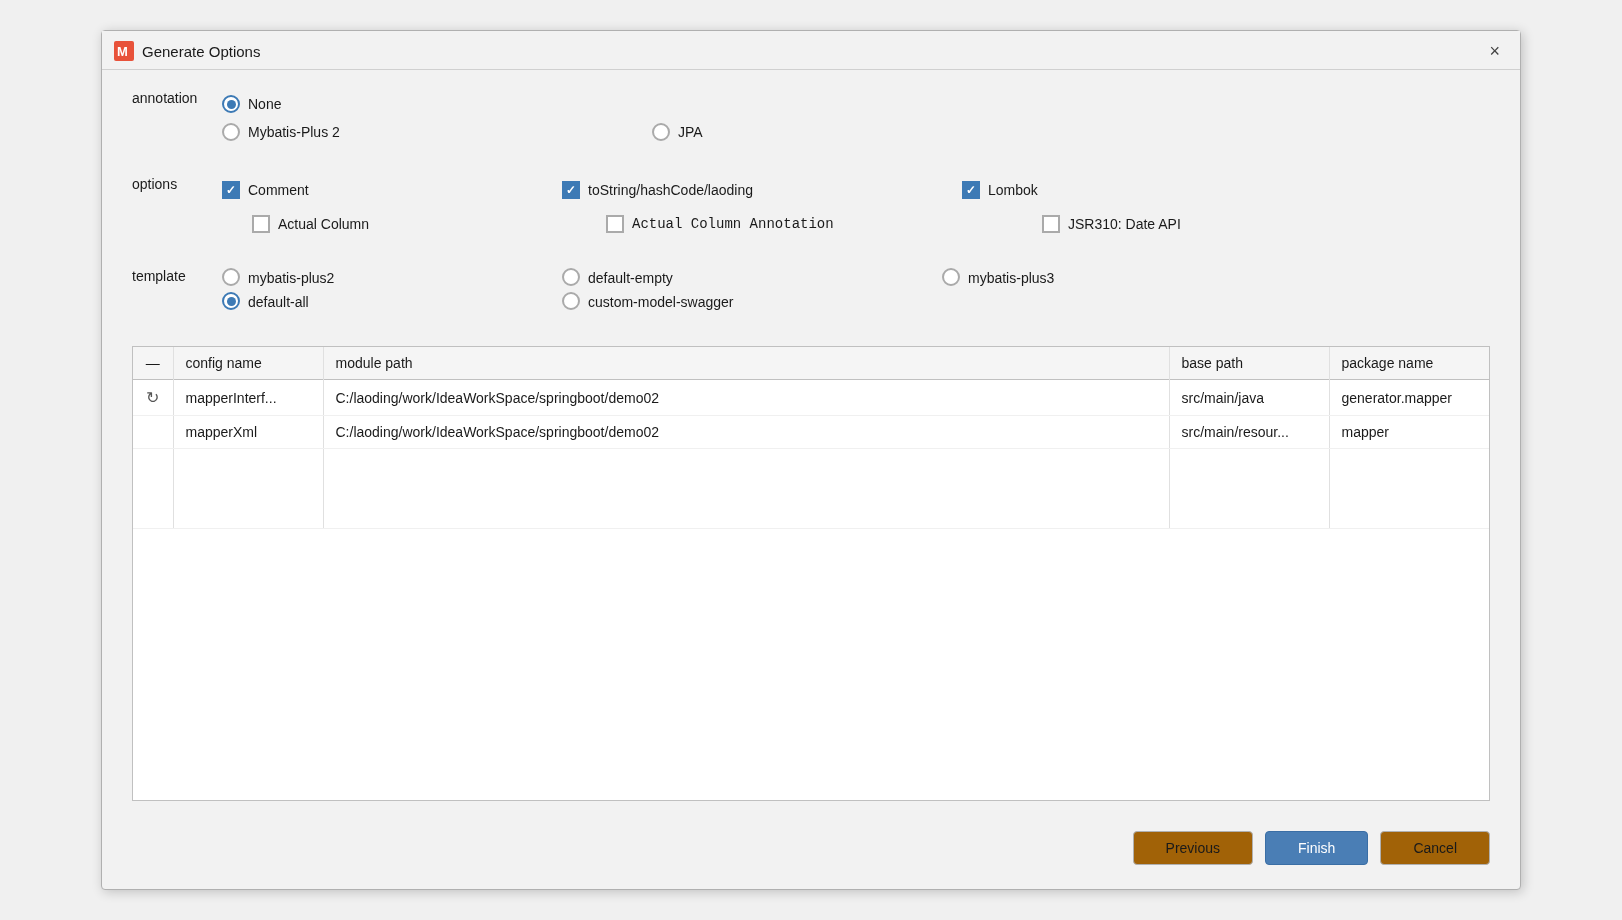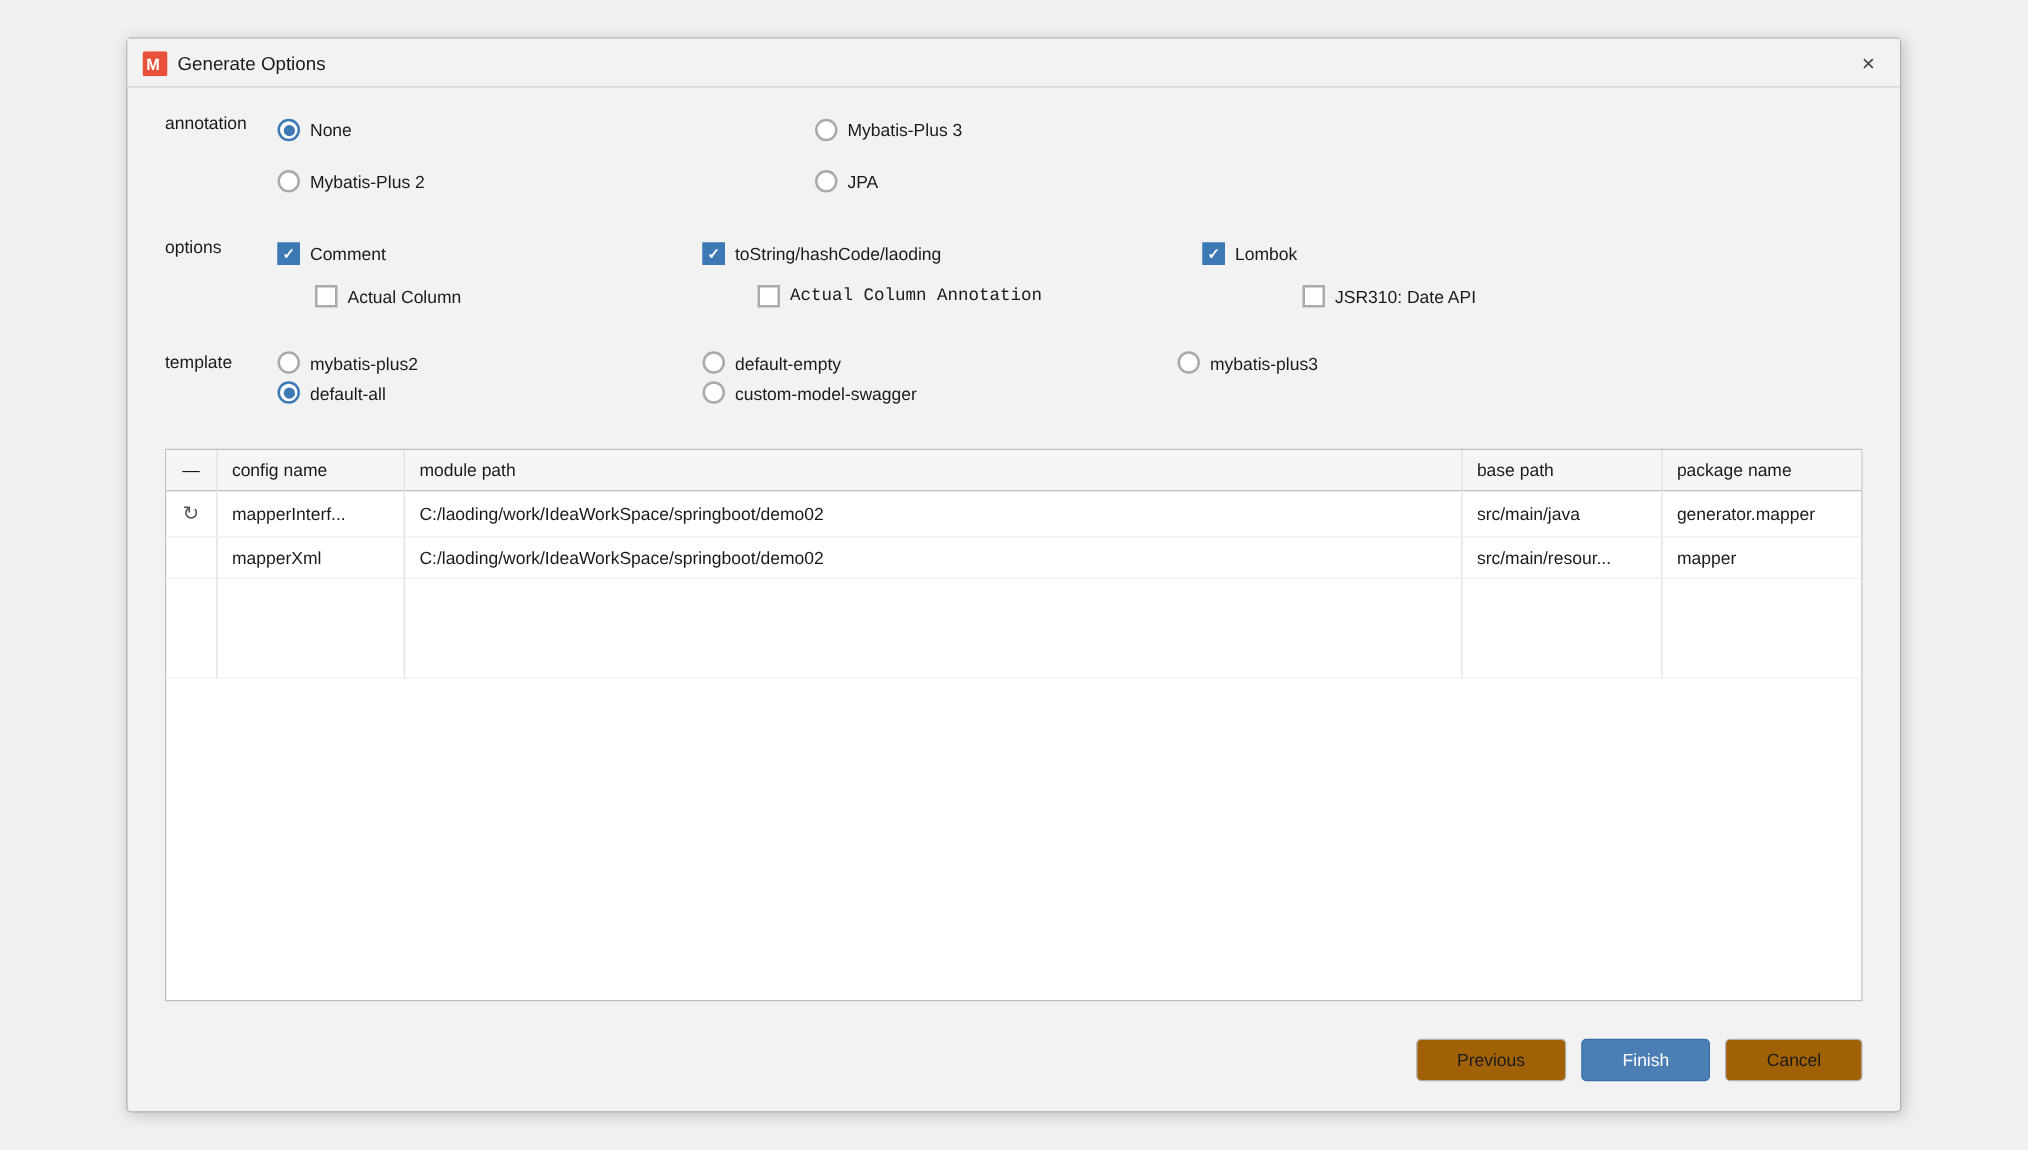--- a/index.html
+++ b/index.html
@@ -224,32 +224,28 @@
     <span class="title-bar-text">Generate Options</span>
     <button class="close-btn">×</button>
   </div>
 
   <div class="content">
 
     <div class="big-row">
       <div class="row-label">annotation</div>
       <div style="display:flex; flex-direction:column; flex:1;">
 
-        <div style="display:flex; align-items:center; margin-bottom:13px;">
+        <div style="display:flex; align-items:center; margin-bottom:0;">
           <div class="option-col" style="width:370px;">
             <div class="radio-outer selected">
               <div class="radio-inner"></div>
             </div>
             <span class="option-label">None</span>
           </div>
           <div style="width:60px;"></div>
-          <div class="option-col">
-            <div class="radio-outer"></div>
-            <span class="option-label">Mybatis-Plus 3</span>
-          </div>
         </div>
 
         <div style="display:flex; align-items:center;">
           <div class="option-col" style="width:370px;">
             <div class="radio-outer"></div>
             <span class="option-label">Mybatis-Plus 2</span>
           </div>
           <div style="width:60px;"></div>
           <div class="option-col">
             <div class="radio-outer"></div>

